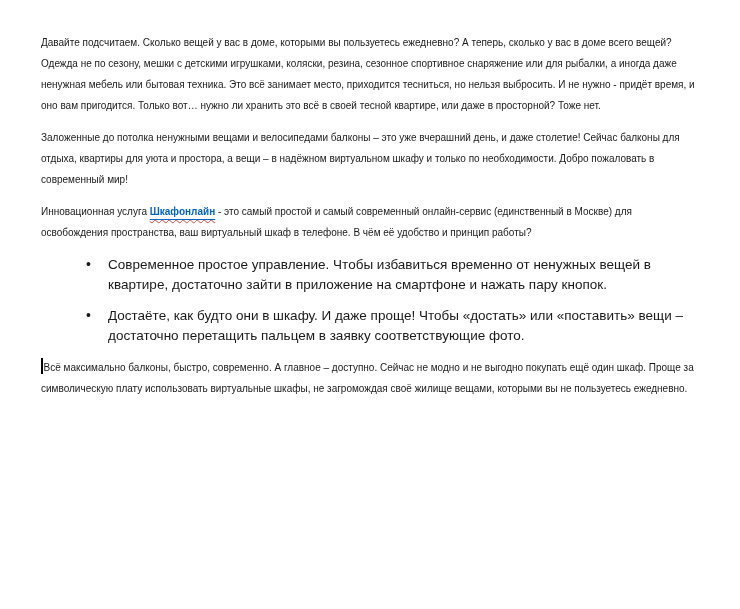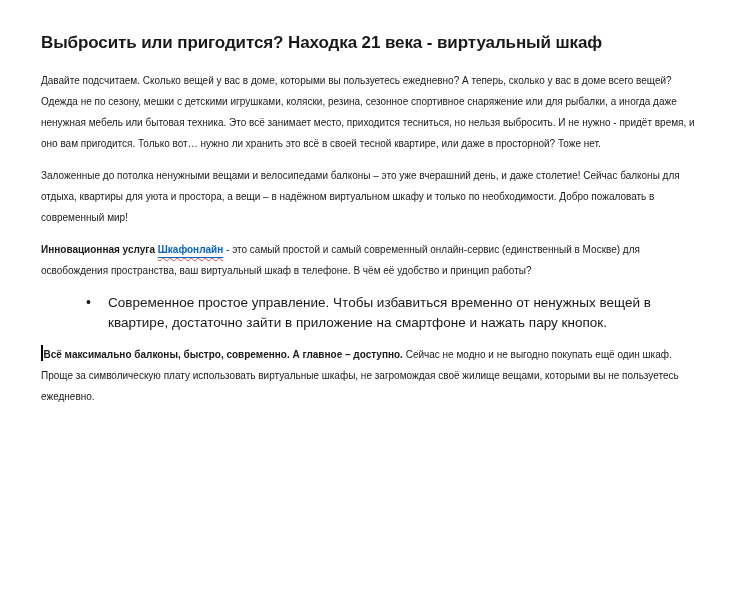--- a/index.html
+++ b/index.html
@@ -60,46 +60,46 @@
     text-underline-offset: 3.5px;
     text-decoration-skip-ink: none;
   }
   a.doc-link {
     color: var(--link-color);
     font-weight: bold;
     text-decoration: underline;
     text-decoration-color: var(--link-color);
     cursor: pointer;
   }
-  strong { font-weight: bold; }
+  strong { font-weight: normal; }
   .caret {
     display: inline-block;
     width: 1.5px;
     height: 16px;
     background: var(--caret-color);
     vertical-align: -3px;
     margin-right: 1px;
   }
 </style>
 </head>
 <body>
 
 <div class="page">
 
-  <h1 class="doc-title">Выбросить или пригодится? Находка 21 века - виртуальный шкаф</h1>
 
   <p class="doc-par">Давайте подсчитаем. Сколько вещей у вас в доме, которыми вы пользуетесь ежедневно? А теперь, сколько у вас в доме всего вещей? Одежда не по сезону, мешки с детскими игрушками, коляски, резина, сезонное спортивное снаряжение или для рыбалки, а иногда даже ненужная мебель или бытовая техника. Это всё занимает место, приходится тесниться, но нельзя выбросить. И не нужно - придёт время, и оно вам пригодится. Только вот… нужно ли хранить это всё в своей тесной квартире, или даже в просторной? Тоже нет.</p>
 
   <p class="doc-par">Заложенные до потолка ненужными вещами и велосипедами балконы – это уже вчерашний день, и даже столетие! Сейчас балконы для отдыха, квартиры для уюта и простора, а вещи – в надёжном виртуальном шкафу и только по необходимости. Добро пожаловать в современный мир!</p>
 
   <p class="doc-par">
     <strong>Инновационная услуга </strong><span class="spell"><a class="doc-link">Шкафонлайн</a></span><span> - это самый простой и самый современный онлайн-сервис (единственный в Москве) для освобождения пространства, ваш виртуальный шкаф в телефоне. В чём её удобство и принцип работы?</span>
   </p>
 
   <ul class="doc-list">
     <li>Современное простое управление. Чтобы избавиться временно от ненужных вещей в квартире, достаточно зайти в приложение на смартфоне и нажать пару кнопок.</li>
+    <li>Достаёте, как будто они в шкафу. И даже проще! Чтобы «достать» или «поставить» вещи – достаточно перетащить пальцем в заявку соответствующие фото.</li>
   </ul>
 
   <p class="doc-par">
     <span class="caret"></span><strong>Всё максимально балконы, быстро, современно. А главное – доступно.</strong><span> Сейчас не модно и не выгодно покупать ещё один шкаф. Проще за символическую плату использовать виртуальные шкафы, не загромождая своё жилище вещами, которыми вы не пользуетесь ежедневно.</span>
   </p>
 
 </div>
 
 </body></html>

